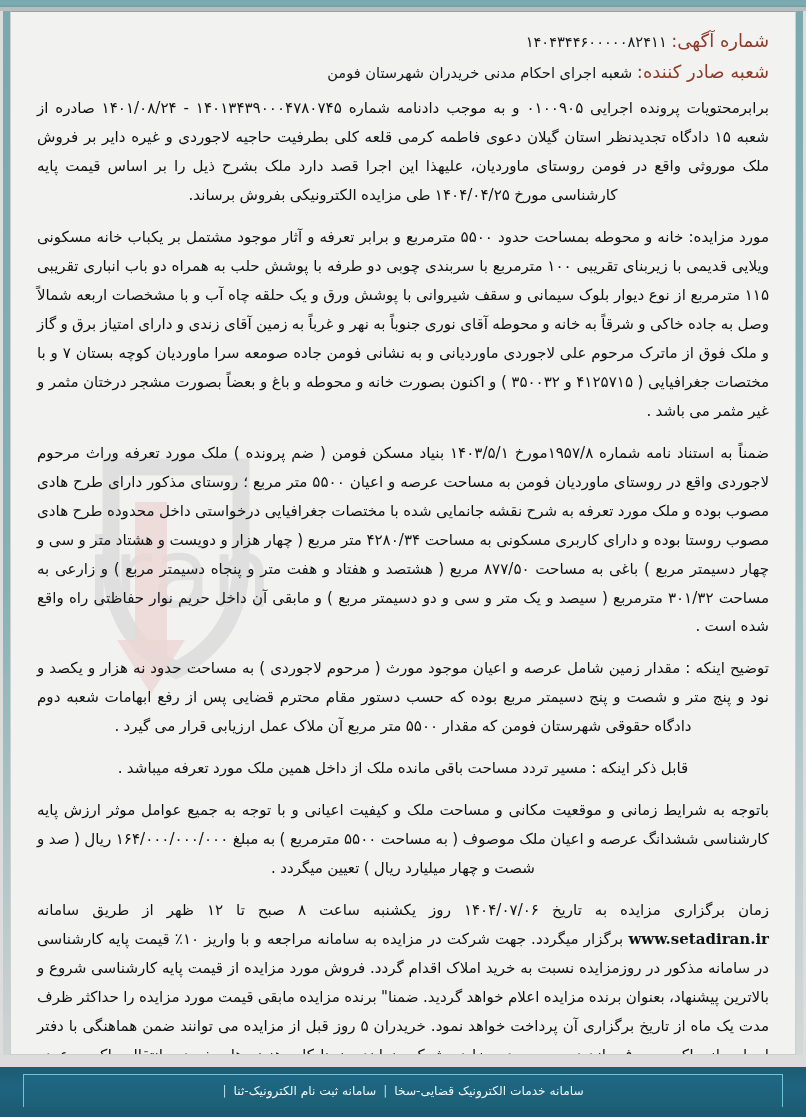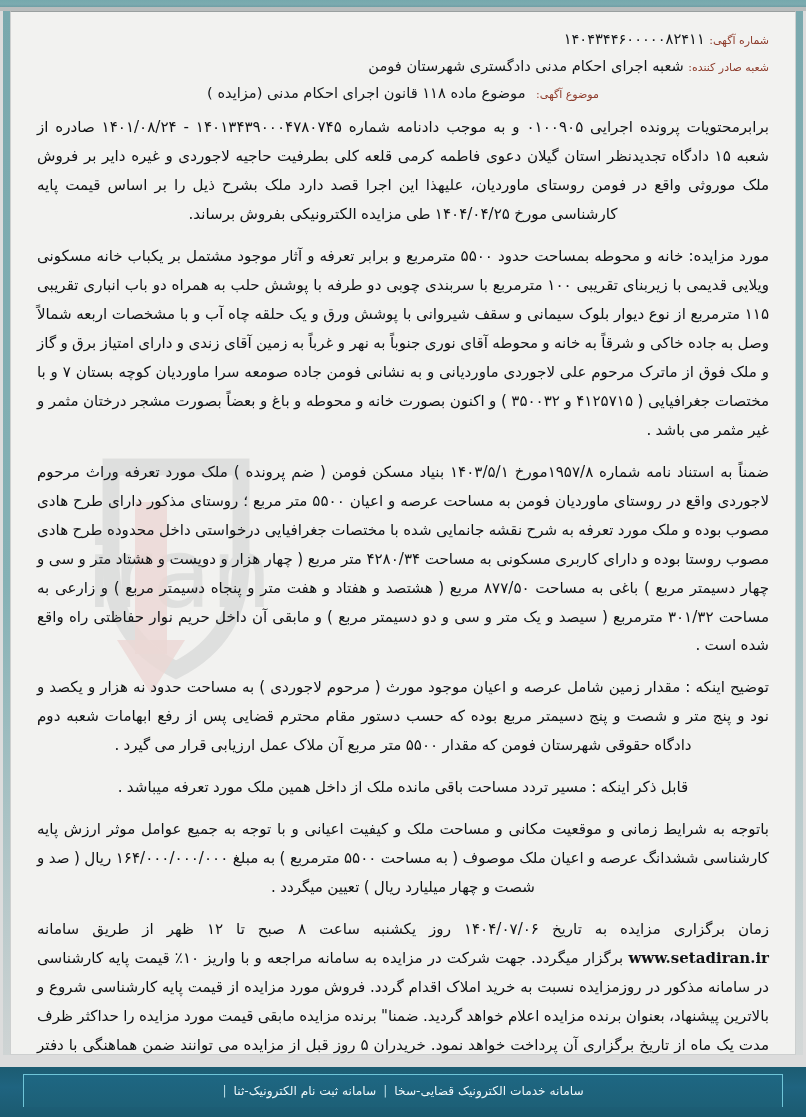--- a/index.html
+++ b/index.html
@@ -97,21 +97,21 @@
   .meta-cell {
     font-size: 14.2px;
     white-space: nowrap;
     color: #2a2a2a;
   }
   .meta-cell.first { width: 292px; flex: 0 0 292px; }
   .meta-cell.second { flex: 1 1 auto; }
 
   .meta-label {
     color: #8d3b2b;
-    font-size: 11px;
+    font-size: 18px;
   }
   .meta-value {
     color: #14171a;
     font-size: 14.6px;
     letter-spacing: .2px;
     margin-top: 40px;
   }
 
   .subject-row {
     margin-top: 6px;
@@ -219,28 +219,24 @@
         <div class="meta-row">
           <div class="meta-cell second">
             <span class="meta-label">شماره آگهی:</span>
             <span class="meta-value">۱۴۰۴۳۴۴۶۰۰۰۰۰۸۲۴۱۱</span>
           </div>
         </div>
 
         <div class="meta-row">
           <div class="meta-cell first">
             <span class="meta-label">شعبه صادر کننده:</span>
-            <span class="meta-value">شعبه اجرای احکام مدنی دادگستری شهرستان فومن</span>
+            <span class="meta-value">شعبه اجرای احکام مدنی خریدران شهرستان فومن</span>
           </div>
         </div>
 
-        <div class="subject-row">
-          <span class="meta-label">موضوع آگهی:</span>
-          <span class="meta-value">موضوع ماده ۱۱۸ قانون اجرای احکام مدنی (مزایده )</span>
-        </div>
 
 
         <p class="body-par center-last">برابرمحتویات پرونده اجرایی ۰۱۰۰۹۰۵ و به موجب دادنامه شماره ۱۴۰۱۳۴۳۹۰۰۰۴۷۸۰۷۴۵ - ۱۴۰۱/۰۸/۲۴ صادره از شعبه ۱۵ دادگاه تجدیدنظر استان گیلان دعوی فاطمه کرمی قلعه کلی بطرفیت حاجیه لاجوردی و غیره دایر بر فروش ملک موروثی واقع در فومن روستای ماوردیان، علیهذا این اجرا قصد دارد ملک بشرح ذیل را بر اساس قیمت پایه کارشناسی مورخ ۱۴۰۴/۰۴/۲۵ طی مزایده الکترونیکی بفروش برساند.</p>
         <p class="body-par last">مورد مزایده: خانه و محوطه بمساحت حدود ۵۵۰۰ مترمربع و برابر تعرفه و آثار موجود مشتمل بر یکباب خانه مسکونی ویلایی قدیمی با زیربنای تقریبی ۱۰۰ مترمربع با سربندی چوبی دو طرفه با پوشش حلب به همراه دو باب انباری تقریبی ۱۱۵ مترمربع از نوع دیوار بلوک سیمانی و سقف شیروانی با پوشش ورق و یک حلقه چاه آب و با مشخصات اربعه شمالاً وصل به جاده خاکی و شرقاً به خانه و محوطه آقای نوری جنوباً به نهر و غرباً به زمین آقای زندی و دارای امتیاز برق و گاز و ملک فوق از ماترک مرحوم علی لاجوردی ماوردیانی و به نشانی فومن جاده صومعه سرا ماوردیان کوچه بستان ۷ و با مختصات جغرافیایی ( ۴۱۲۵۷۱۵ و ۳۵۰۰۳۲ ) و اکنون بصورت خانه و محوطه و باغ و بعضاً بصورت مشجر درختان مثمر و غیر مثمر می باشد .</p>
         <p class="body-par last">ضمناً به استناد نامه شماره ۱۹۵۷/۸مورخ ۱۴۰۳/۵/۱ بنیاد مسکن فومن ( ضم پرونده ) ملک مورد تعرفه وراث مرحوم لاجوردی واقع در روستای ماوردیان فومن به مساحت عرصه و اعیان ۵۵۰۰ متر مربع ؛ روستای مذکور دارای طرح هادی مصوب بوده و ملک مورد تعرفه به شرح نقشه جانمایی شده با مختصات جغرافیایی درخواستی داخل محدوده طرح هادی مصوب روستا بوده و دارای کاربری مسکونی به مساحت ۴۲۸۰/۳۴ متر مربع ( چهار هزار و دویست و هشتاد متر و سی و چهار دسیمتر مربع ) باغی به مساحت ۸۷۷/۵۰ مربع ( هشتصد و هفتاد و هفت متر و پنجاه دسیمتر مربع ) و زارعی به مساحت ۳۰۱/۳۲ مترمربع ( سیصد و یک متر و سی و دو دسیمتر مربع ) و مابقی آن داخل حریم نوار حفاظتی راه  واقع شده است .</p>
         <p class="body-par center-last">توضیح اینکه : مقدار زمین شامل عرصه و اعیان موجود مورث ( مرحوم لاجوردی ) به مساحت حدود  نه هزار و یکصد و نود و پنج متر و شصت و پنج دسیمتر مربع بوده که حسب دستور مقام محترم قضایی پس از رفع ابهامات شعبه دوم دادگاه حقوقی شهرستان فومن که مقدار  ۵۵۰۰  متر مربع آن ملاک عمل ارزیابی قرار می گیرد .</p>
         <p class="body-par center-last">قابل ذکر اینکه : مسیر تردد مساحت باقی مانده ملک از داخل همین ملک مورد تعرفه میباشد .</p>
         <p class="body-par center-last">باتوجه به شرایط زمانی و موقعیت مکانی و مساحت ملک و کیفیت اعیانی و با توجه به جمیع عوامل موثر ارزش پایه کارشناسی ششدانگ عرصه و اعیان ملک موصوف  ( به مساحت ۵۵۰۰ مترمربع ) به مبلغ ۱۶۴/۰۰۰/۰۰۰/۰۰۰ ریال ( صد و شصت و چهار میلیارد  ریال ) تعیین میگردد .</p>
 
         <p class="body-par last"><span>زمان برگزاری مزایده به تاریخ ۱۴۰۴/۰۷/۰۶ روز یکشنبه ساعت ۸ صبح تا ۱۲ ظهر از طریق سامانه </span><span class="url">www.setadiran.ir</span><span> برگزار میگردد. جهت شرکت در مزایده به سامانه مراجعه و با واریز ۱۰٪ قیمت پایه کارشناسی در سامانه مذکور در روزمزایده نسبت به خرید املاک اقدام گردد. فروش مورد مزایده از قیمت پایه کارشناسی شروع و بالاترین پیشنهاد، بعنوان برنده مزایده اعلام خواهد گردید. ضمنا" برنده مزایده مابقی قیمت مورد مزایده را حداکثر ظرف مدت یک ماه از تاریخ برگزاری آن  پرداخت خواهد نمود. خریدران ۵ روز قبل از مزایده می توانند ضمن هماهنگی با دفتر اجرایی از ملک موصوف بازدید و سپس در مزایده شرکت نمایند. ضمنا کلیه هزینه های خرید و انتقال ملک به عهده خریدار می باشد. این آگهی فقط در یک نوبت منتشر خواهد شد.</span></p>

